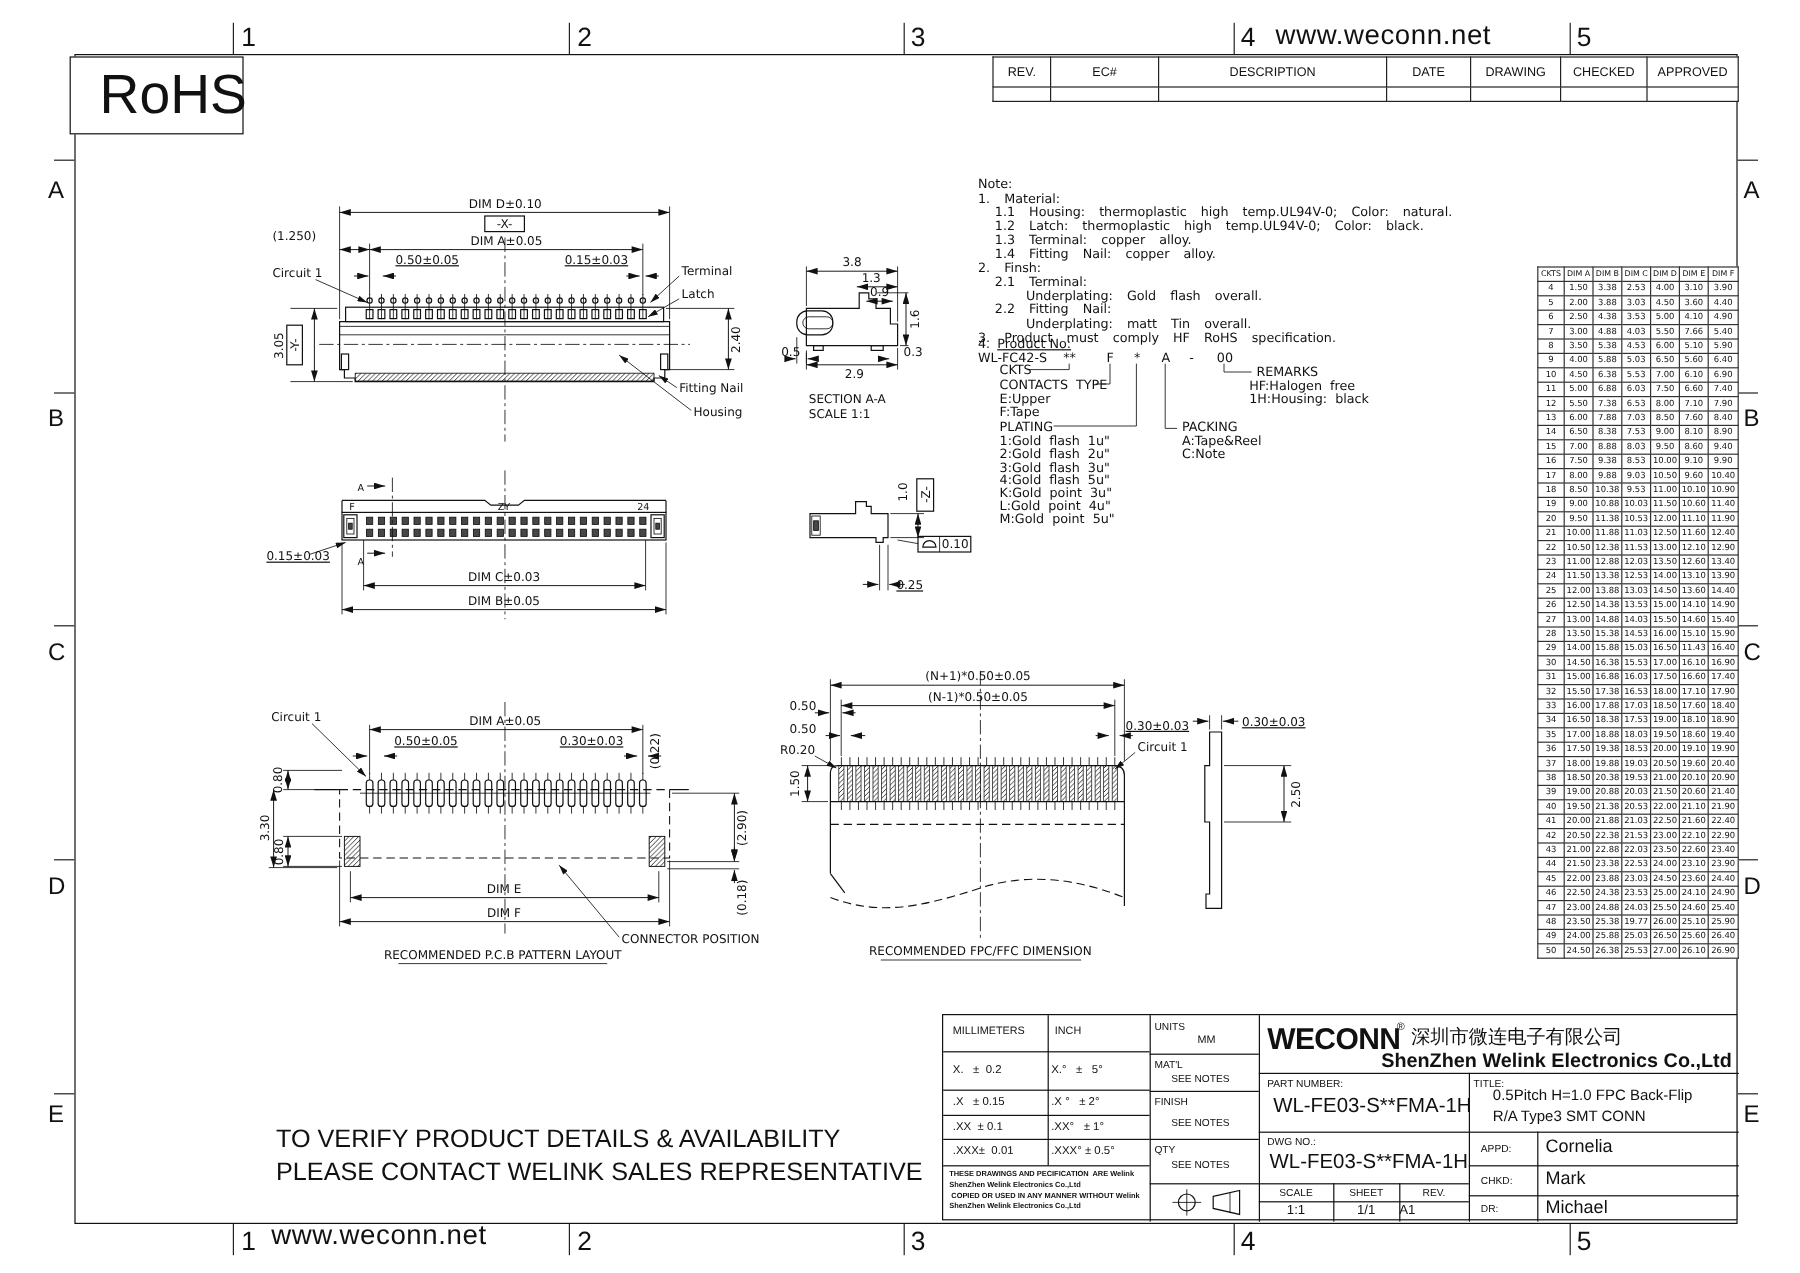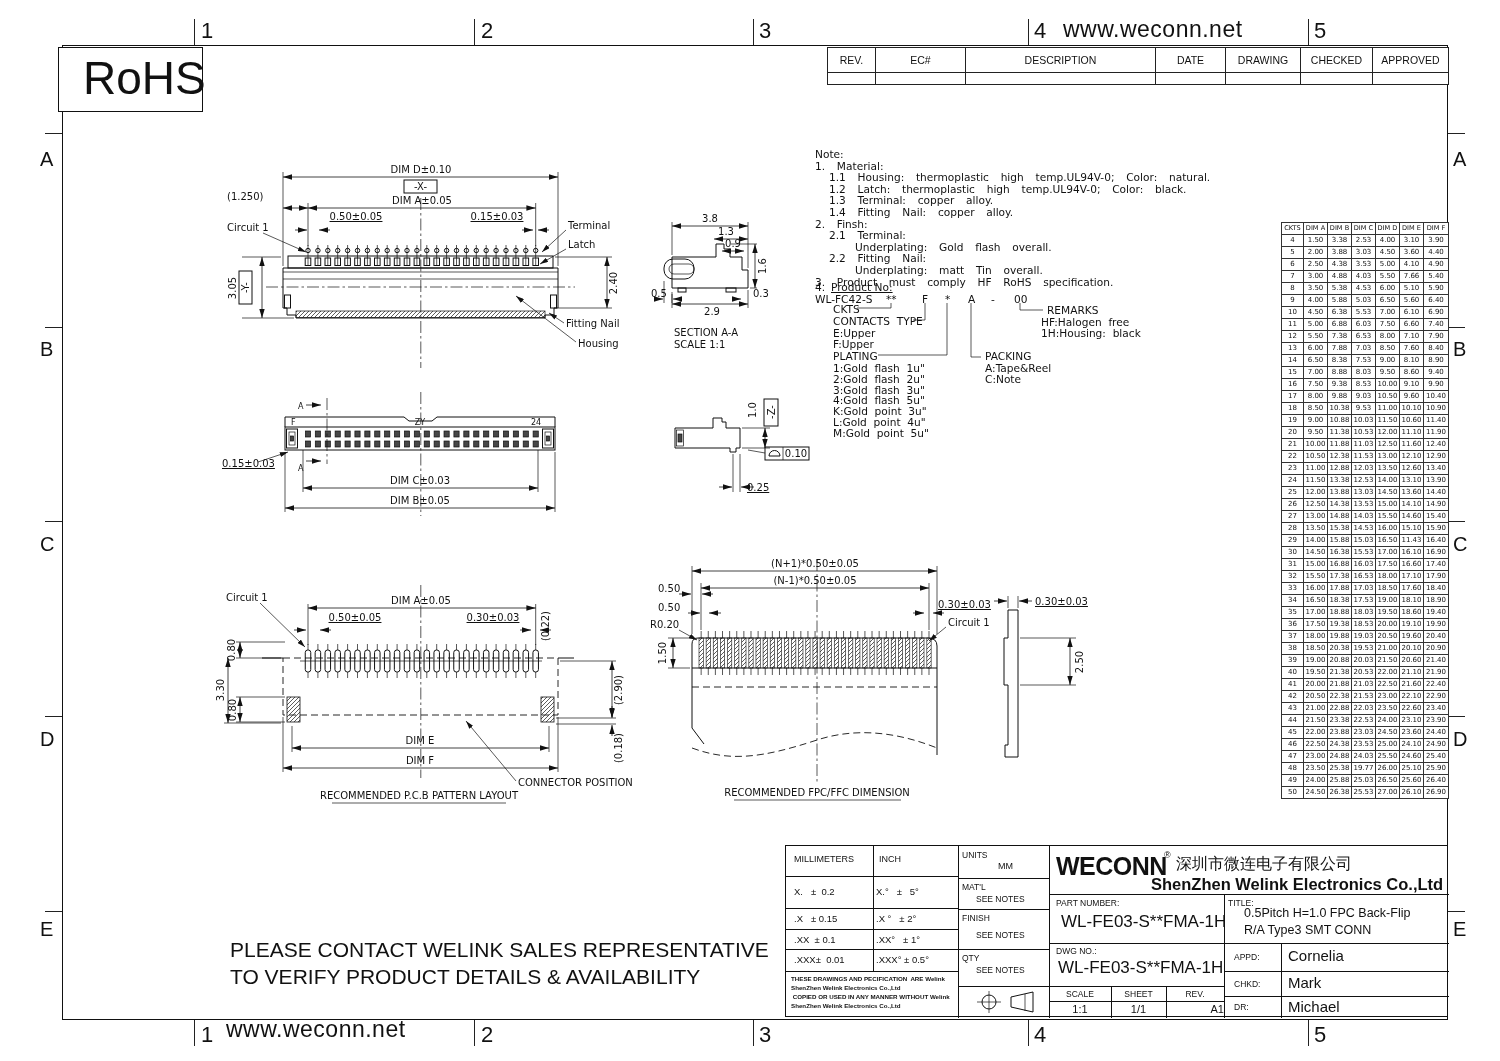--- a/index.html
+++ b/index.html
@@ -179,21 +179,21 @@
   <span class="pn" style="left:815px;top:293px">WL-FC42-S</span>
   <span class="pn" style="left:886px;top:293px">**</span>
   <span class="pn" style="left:922px;top:293px">F</span>
   <span class="pn" style="left:945px;top:293px">*</span>
   <span class="pn" style="left:968px;top:293px">A</span>
   <span class="pn" style="left:991px;top:293px">-</span>
   <span class="pn" style="left:1014px;top:293px">00</span>
   <span class="pn" style="left:833px;top:303px">CKTS</span>
   <span class="pn" style="left:833px;top:315px">CONTACTS  TYPE</span>
   <span class="pn" style="left:833px;top:327px">E:Upper</span>
-  <span class="pn" style="left:833px;top:338px">F:Upper</span>
+  <span class="pn" style="left:833px;top:338px">F:Tape</span>
   <span class="pn" style="left:833px;top:350px">PLATING</span>
   <span class="pn" style="left:833px;top:362px">1:Gold  flash  1u"</span>
   <span class="pn" style="left:833px;top:373px">2:Gold  flash  2u"</span>
   <span class="pn" style="left:833px;top:384px">3:Gold  flash  3u"</span>
   <span class="pn" style="left:833px;top:394px">4:Gold  flash  5u"</span>
   <span class="pn" style="left:833px;top:405px">K:Gold  point  3u"</span>
   <span class="pn" style="left:833px;top:416px">L:Gold  point  4u"</span>
   <span class="pn" style="left:833px;top:427px">M:Gold  point  5u"</span>
   <span class="pn" style="left:985px;top:350px">PACKING</span>
   <span class="pn" style="left:985px;top:362px">A:Tape&amp;Reel</span>
@@ -1178,22 +1178,22 @@
     <line class="dim" x1="994" y1="601" x2="1007" y2="601" marker-end="url(#ae)"></line>
     <line class="dim" x1="1032" y1="601" x2="1019" y2="601" marker-end="url(#ae)"></line>
     <text class="dt u" x="1035" y="605">0.30±0.03</text>
     <line class="thin" x1="1020" y1="638" x2="1076" y2="638"></line>
     <line class="thin" x1="1020" y1="685" x2="1076" y2="685"></line>
     <line class="dim" x1="1070" y1="638" x2="1070" y2="685" marker-start="url(#as)" marker-end="url(#ae)"></line>
     <text class="dt ta" x="1080" y="665" transform="rotate(-90 1080 662)">2.50</text>
   </svg>
 
   <div class="footer-note">
+    <div>TO VERIFY PRODUCT DETAILS &amp; AVAILABILITY</div>
     <div>PLEASE CONTACT WELINK SALES REPRESENTATIVE</div>
-    <div>TO VERIFY PRODUCT DETAILS &amp; AVAILABILITY</div>
   </div>
 
   <div class="tb">
     <div class="vl" style="left:172px;top:0;height:172px"></div>
     <div class="vl" style="left:263px;top:0;height:172px"></div>
     <div class="hl" style="left:0;top:30px;width:172px"></div>
     <div class="hl" style="left:0;top:62px;width:172px"></div>
     <div class="hl" style="left:0;top:83px;width:172px"></div>
     <div class="hl" style="left:0;top:103px;width:172px"></div>
     <div class="hl" style="left:0;top:125px;width:172px"></div>
@@ -1254,21 +1254,21 @@
     <span class="t lab" style="left:442px;top:52px">TITLE:</span>
     <span class="t" style="left:458px;top:60px;font-size:12.5px">0.5Pitch H=1.0 FPC Back-Flip</span>
     <span class="t" style="left:458px;top:77px;font-size:12.5px">R/A Type3 SMT CONN</span>
     <span class="t lab" style="left:270px;top:100px">DWG NO.:</span>
     <span class="t" style="left:272px;top:112px;font-size:17px">WL-FE03-S**FMA-1H</span>
     <span class="t lab" style="left:263px;top:143px;width:62px;text-align:center">SCALE</span>
     <span class="t lab" style="left:325px;top:143px;width:55px;text-align:center">SHEET</span>
     <span class="t lab" style="left:380px;top:143px;width:58px;text-align:center">REV.</span>
     <span class="t" style="left:263px;top:157px;width:62px;text-align:center;font-size:11px">1:1</span>
     <span class="t" style="left:325px;top:157px;width:55px;text-align:center;font-size:11px">1/1</span>
-    <span class="t" style="left:380px;top:157px;width:58px;text-align:right;font-size:11px">A1</span>
+    <span class="t" style="left:380px;top:157px;width:58px;text-align:left;font-size:11px">A1</span>
     <span class="t lab" style="left:448px;top:106px">APPD:</span>
     <span class="t" style="left:502px;top:101px;font-size:15px">Cornelia</span>
     <span class="t lab" style="left:448px;top:133px">CHKD:</span>
     <span class="t" style="left:502px;top:128px;font-size:15px">Mark</span>
     <span class="t lab" style="left:448px;top:156px">DR:</span>
     <span class="t" style="left:502px;top:152px;font-size:15px">Michael</span>
   </div>
 
 </div>
 

